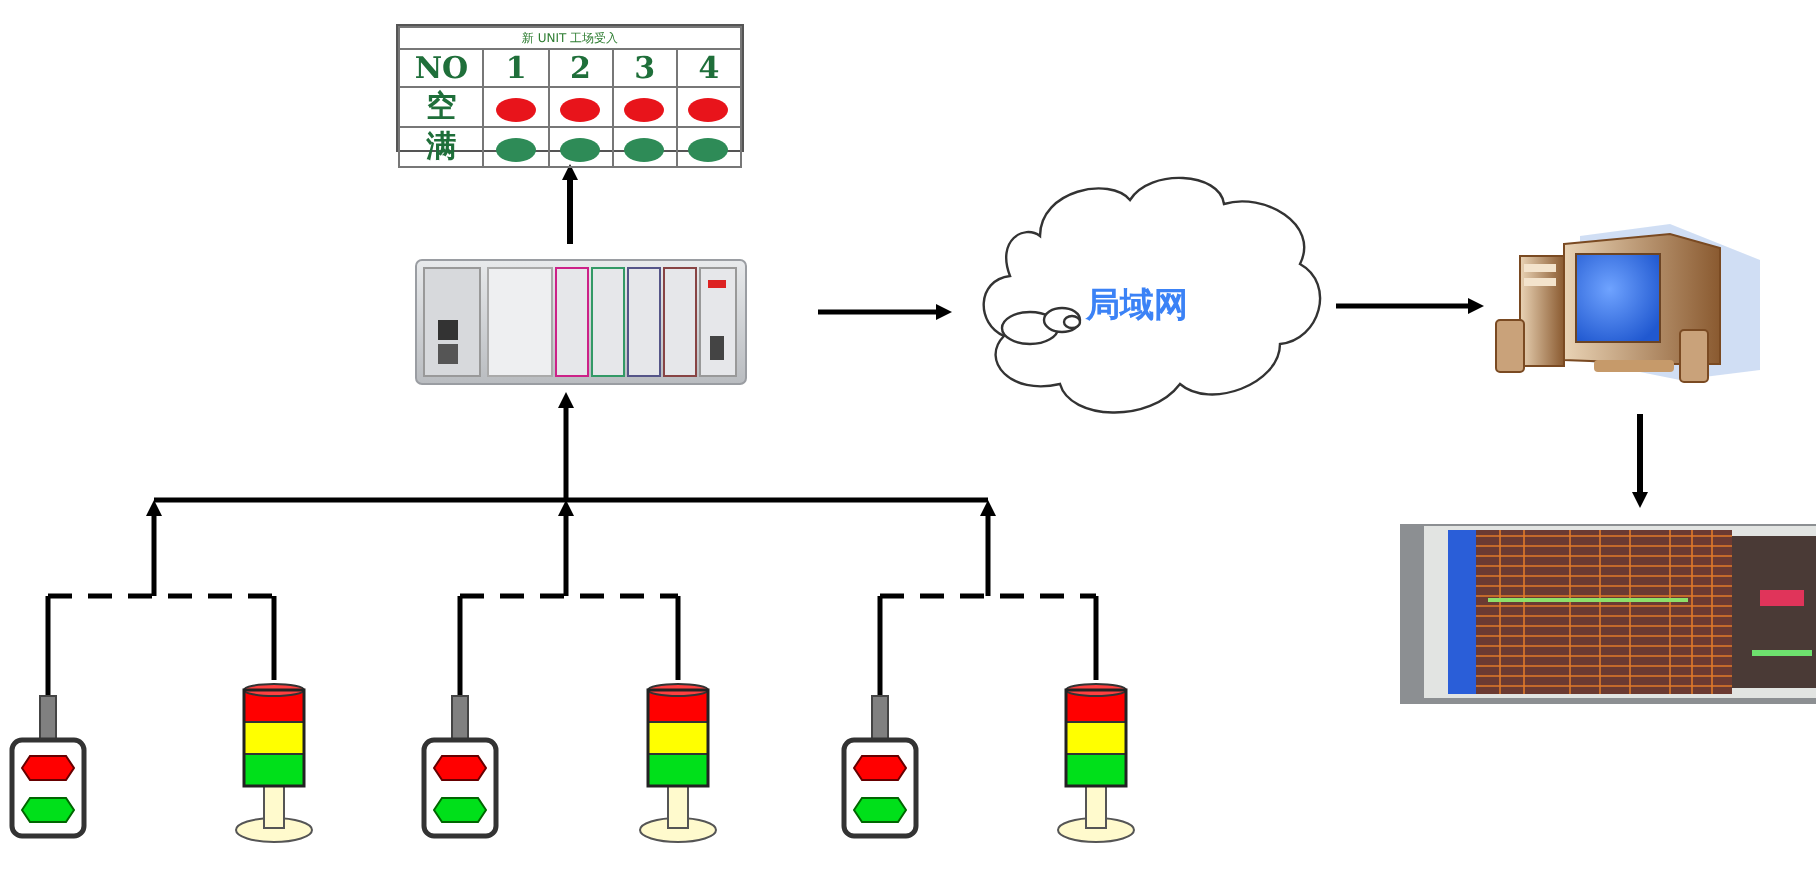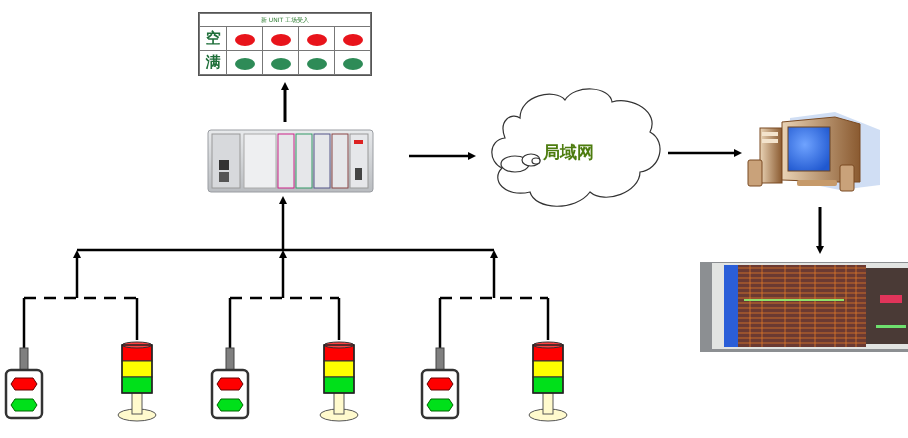--- a/index.html
+++ b/index.html
@@ -6,21 +6,21 @@
   body { width:908px; height:438px; position:relative; overflow:hidden; font-family:"DejaVu Sans", sans-serif; }
   #canvas { position:absolute; left:0; top:0; }
   .board { position:absolute; left:198px; top:12px; width:172px; height:62px; border:1px solid #555; background:#fff; }
   .board table { border-collapse:collapse; width:100%; height:100%; }
   .board td { border:1px solid #777; text-align:center; padding:0; font-family:"DejaVu Serif", serif; color:#1f6f3a; font-weight:bold; }
   .board .hdr td { font-size:6px; height:10px; font-family:"DejaVu Sans", sans-serif; font-weight:normal; color:#2e7d32; }
   .board .row td { font-size:15px; height:17px; }
   .dot { display:inline-block; width:20px; height:12px; border-radius:50%; vertical-align:middle; }
   .dot.red { background:#e8141b; }
   .dot.green { background:#2e8b57; }
-  .cloud-label { position:absolute; left:543px; top:141px; font-size:17px; font-weight:bold; color:#4d7c0f; font-family:"DejaVu Sans", sans-serif; }
+  .cloud-label { position:absolute; left:543px; top:141px; font-size:17px; font-weight:bold; color:#3b82f6; font-family:"DejaVu Sans", sans-serif; }
 </style>
 </head>
 <body>
 
 <svg id="canvas" width="908" height="438" viewBox="0 0 908 438">
   <defs>
     <marker id="arr" markerWidth="8" markerHeight="8" refX="4" refY="4" orient="auto" markerUnits="userSpaceOnUse">
       <path d="M0,0 L8,4 L0,8 z" fill="#000"></path>
     </marker>
     <linearGradient id="plcg" x1="0" y1="0" x2="0" y2="1">
@@ -188,20 +188,27 @@
     </g>
 </svg>
 
 <div class="board">
   <table>
     <tbody>
         <tr class="hdr">
           <td colspan="5">新 UNIT 工场受入</td>
         </tr>
     <tr class="row">
+      <td>NO</td>
+      <td>1</td>
+      <td>2</td>
+      <td>3</td>
+      <td>4</td>
+    </tr>
+    <tr class="row">
       <td>空</td>
       <td><span class="dot red" style="background: rgb(232, 20, 27);"></span></td>
       <td><span class="dot red" style="background: rgb(232, 20, 27);"></span></td>
       <td><span class="dot red" style="background: rgb(232, 20, 27);"></span></td>
       <td><span class="dot red" style="background: rgb(232, 20, 27);"></span></td>
     </tr>
     <tr class="row">
       <td>满</td>
       <td><span class="dot green" style="background: rgb(46, 139, 87);"></span></td>
       <td><span class="dot green" style="background: rgb(46, 139, 87);"></span></td>

